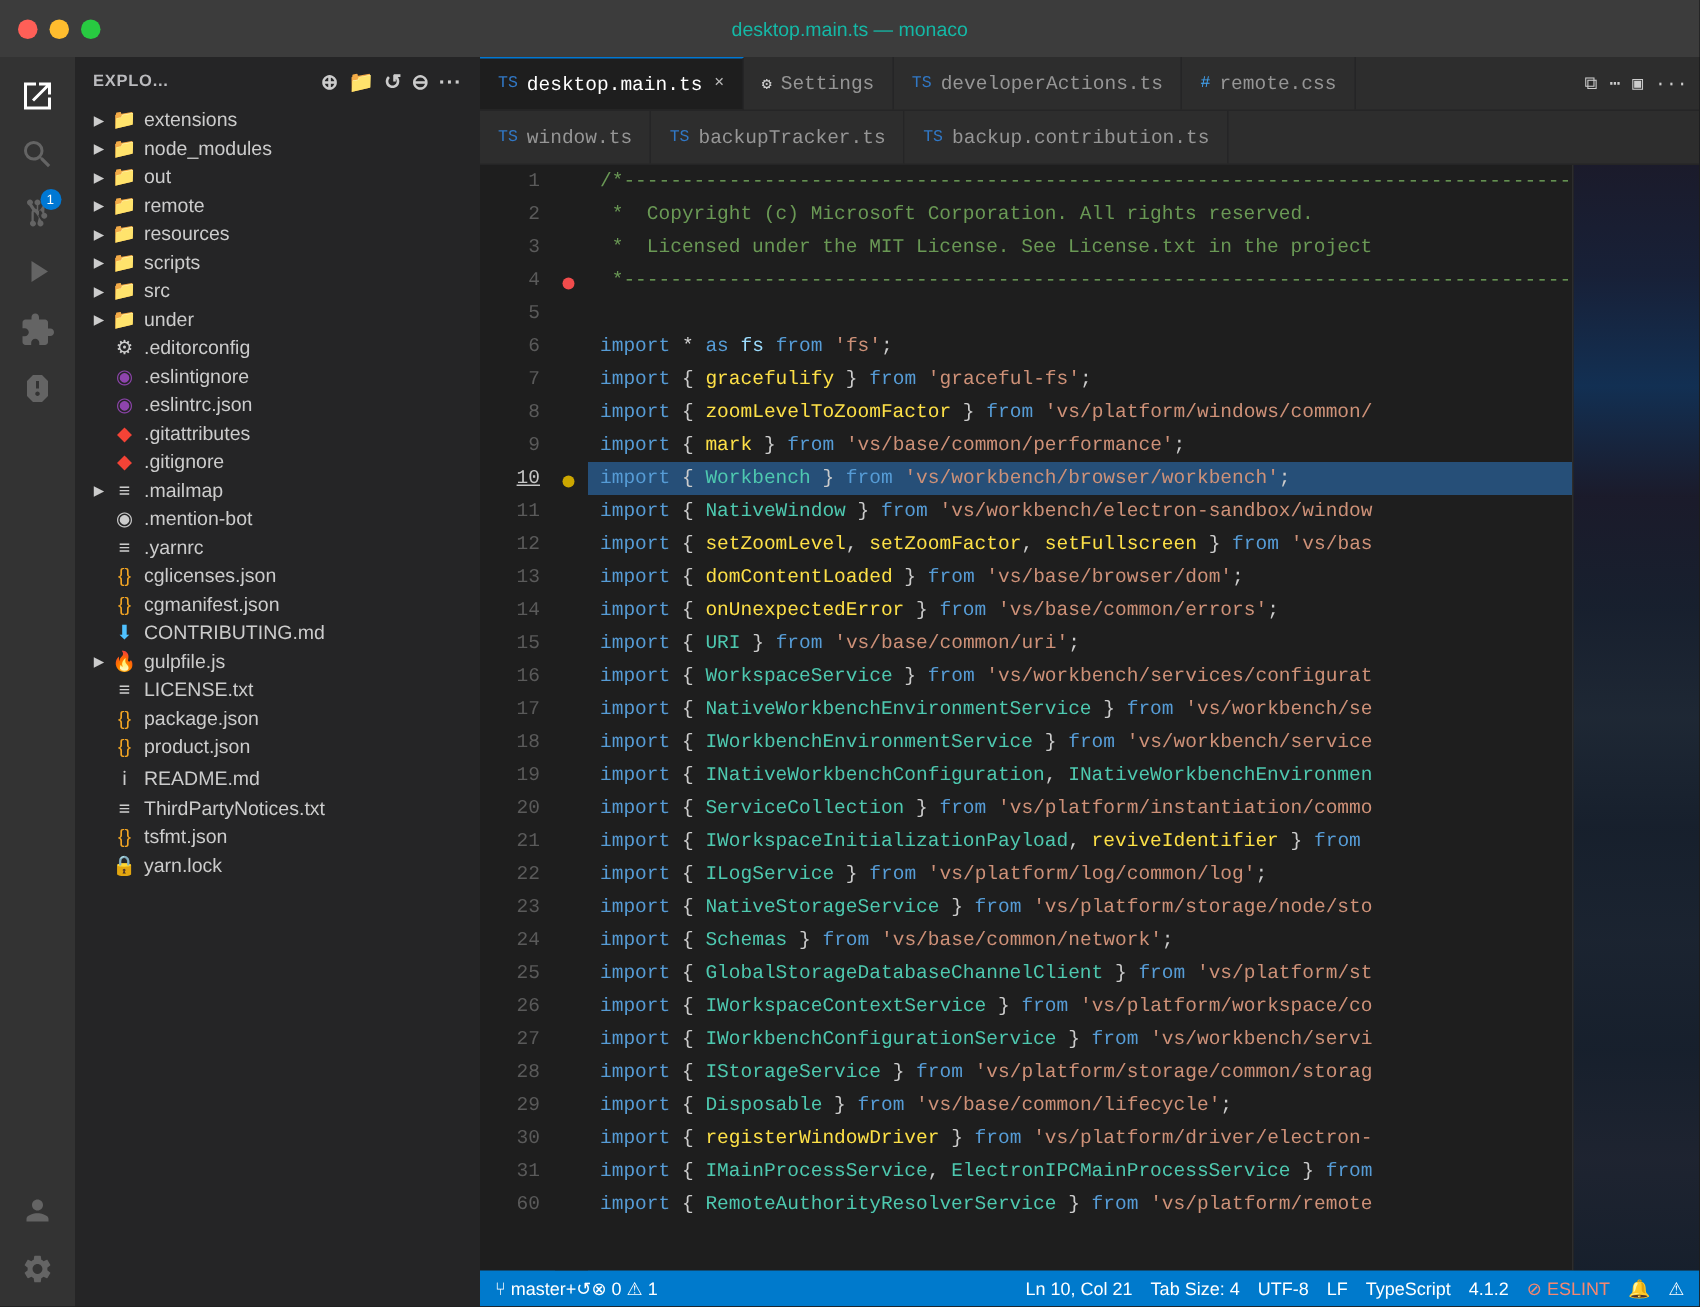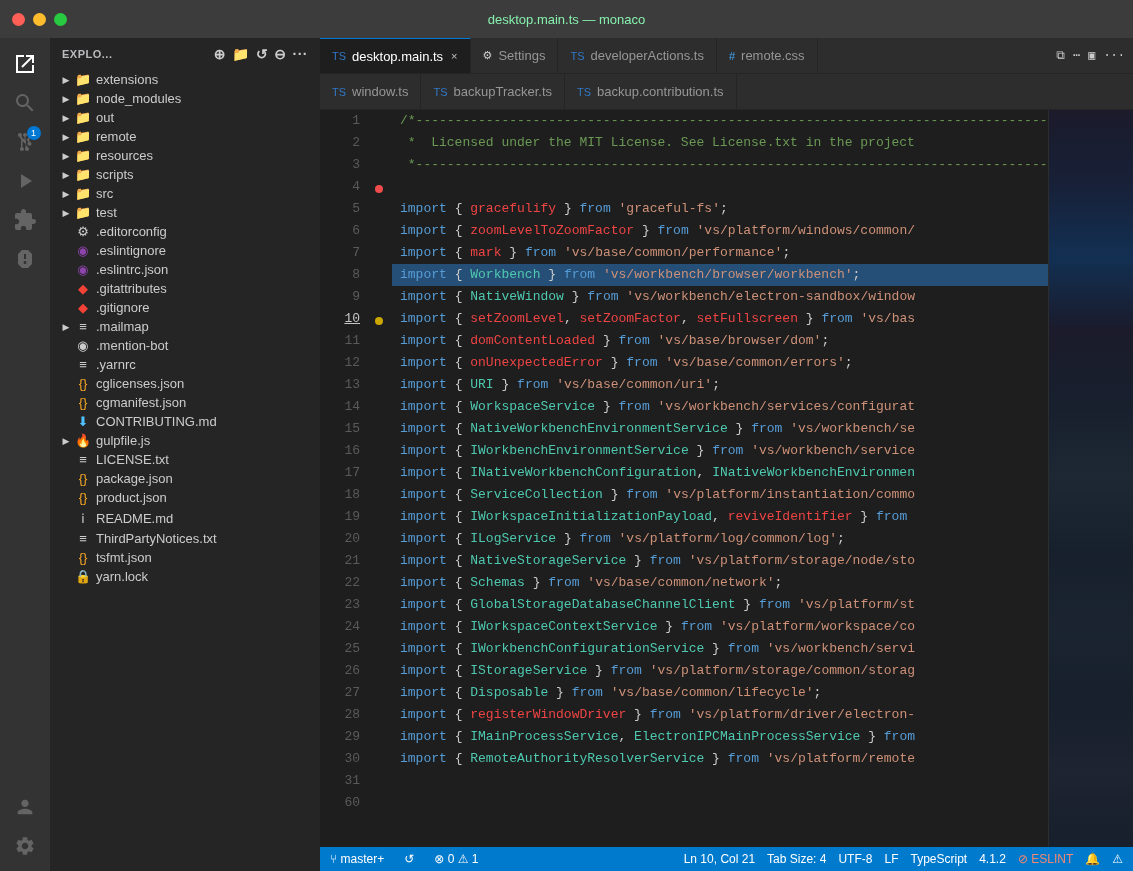--- a/index.html
+++ b/index.html
@@ -31,21 +31,21 @@
     }
     .traffic-light {
       width: 13px;
       height: 13px;
       border-radius: 50%;
     }
     .tl-close { background: #ff5f57; }
     .tl-min { background: #ffbd2e; }
     .tl-max { background: #28ca41; }
     .titlebar-title {
-      color: #86efac;
+      color: #14b8a6;
       font-size: 13px;
       font-family: -apple-system, sans-serif;
     }
 
     
     .app-body {
       display: flex;
       height: calc(871px - 38px);
     }
 
@@ -171,21 +171,21 @@
     }
     .tab {
       display: flex;
       align-items: center;
       padding: 0 12px;
       gap: 6px;
       border-right: 1px solid #252526;
       cursor: pointer;
       white-space: nowrap;
       font-size: 13px;
-      font-family: Liberation Sans, sans-serif;
+      font-family: Liberation Mono, monospace;
       color: #969696;
       min-width: 0;
       background: #2d2d2d;
     }
     .tab.active {
       background: #1e1e1e;
       color: #ffffff;
       border-top: 1px solid #0078d4;
     }
     .tab .tab-icon { font-size: 11px; color: #3178c6; }
@@ -264,21 +264,21 @@
       font-size: 13px;
       padding-left: 8px;
       white-space: pre;
       font-family: 'Menlo', 'Monaco', 'Courier New', monospace;
     }
     .code-line.highlighted { background: #264f78; }
 
     
     .kw { color: #569cd6; }
     .str { color: #ce9178; }
-    .fn { color: #ef4444; }
+    .fn { color: #fde047; }
     .cls { color: #4ec9b0; }
     .cmt { color: #6a9955; }
     .punct { color: #cccccc; }
     .var { color: #9cdcfe; }
     .op { color: #d4d4d4; }
 
     
     .minimap {
       width: 85px;
       background: #1e1e1e;
@@ -301,21 +301,21 @@
       height: 24px;
       background: #007acc;
       display: flex;
       align-items: center;
       padding: 0 10px;
       gap: 12px;
       color: white;
       font-size: 12px;
       font-family: -apple-system, sans-serif;
     }
-    .status-left { display: flex; gap: 20px; align-items: center; }
+    .status-left { display: flex; gap: 0; align-items: center; }
     .status-right { margin-left: auto; display: flex; gap: 12px; align-items: center; }
     .status-item { cursor: pointer; white-space: nowrap; }
     .eslint-error { color: #f48771; }
   </style>
 </head>
 <body>
 
 <div class="titlebar">
   <div class="traffic-lights">
     <div class="traffic-light tl-close"></div>
@@ -425,21 +425,21 @@
     <div class="tree-item">
       <span class="indent" style="width:8px"></span>
       <span class="arrow">▶</span>
       <span class="icon icon-folder" style="color:#dcb67a">📁</span>
       <span class="label">src</span>
     </div>
     <div class="tree-item">
       <span class="indent" style="width:8px"></span>
       <span class="arrow">▶</span>
       <span class="icon icon-folder" style="color:#dcb67a">📁</span>
-      <span class="label">test</span>
+      <span class="label">under</span>
     </div>
     <div class="tree-item">
       <span class="indent" style="width:8px"></span>
       <span class="arrow"> </span>
       <span class="icon" style="color:#cccccc">⚙</span>
       <span class="label">.editorconfig</span>
     </div>
     <div class="tree-item">
       <span class="indent" style="width:8px"></span>
       <span class="arrow"> </span>
@@ -627,23 +627,25 @@
         <span class="ln">30</span>
         <span class="ln">31</span>
         <span class="ln">60</span>
       </div>
       <div class="gutter">
         <div class="gutter-dot dot-red" style="top: 75px;"></div>
         <div class="gutter-dot dot-yellow" style="top: 207px;"></div>
       </div>
       <div class="code-content">
         <span class="code-line"><span class="cmt">/*--------------------------------------------------------------------------------------------------------------------</span></span>
+        <span class="code-line"><span class="cmt"> *  Copyright (c) Microsoft Corporation. All rights reserved.</span></span>
         <span class="code-line"><span class="cmt"> *  Licensed under the MIT License. See License.txt in the project</span></span>
         <span class="code-line"><span class="cmt"> *-------------------------------------------------------------------------------------------------------------------</span></span>
         <span class="code-line"> </span>
+        <span class="code-line"><span class="kw">import</span> <span class="op">*</span> <span class="kw">as</span> <span class="var">fs</span> <span class="kw">from</span> <span class="str">'fs'</span><span class="punct">;</span></span>
         <span class="code-line"><span class="kw">import</span> <span class="punct">{</span> <span class="fn">gracefulify</span> <span class="punct">}</span> <span class="kw">from</span> <span class="str">'graceful-fs'</span><span class="punct">;</span></span>
         <span class="code-line"><span class="kw">import</span> <span class="punct">{</span> <span class="fn">zoomLevelToZoomFactor</span> <span class="punct">}</span> <span class="kw">from</span> <span class="str">'vs/platform/windows/common/</span></span>
         <span class="code-line"><span class="kw">import</span> <span class="punct">{</span> <span class="fn">mark</span> <span class="punct">}</span> <span class="kw">from</span> <span class="str">'vs/base/common/performance'</span><span class="punct">;</span></span>
         <span class="code-line highlighted"><span class="kw">import</span> <span class="punct">{</span> <span class="cls">Workbench</span> <span class="punct">}</span> <span class="kw">from</span> <span class="str">'vs/workbench/browser/workbench'</span><span class="punct">;</span></span>
         <span class="code-line"><span class="kw">import</span> <span class="punct">{</span> <span class="cls">NativeWindow</span> <span class="punct">}</span> <span class="kw">from</span> <span class="str">'vs/workbench/electron-sandbox/window</span></span>
         <span class="code-line"><span class="kw">import</span> <span class="punct">{</span> <span class="fn">setZoomLevel</span><span class="punct">,</span> <span class="fn">setZoomFactor</span><span class="punct">,</span> <span class="fn">setFullscreen</span> <span class="punct">}</span> <span class="kw">from</span> <span class="str">'vs/bas</span></span>
         <span class="code-line"><span class="kw">import</span> <span class="punct">{</span> <span class="fn">domContentLoaded</span> <span class="punct">}</span> <span class="kw">from</span> <span class="str">'vs/base/browser/dom'</span><span class="punct">;</span></span>
         <span class="code-line"><span class="kw">import</span> <span class="punct">{</span> <span class="fn">onUnexpectedError</span> <span class="punct">}</span> <span class="kw">from</span> <span class="str">'vs/base/common/errors'</span><span class="punct">;</span></span>
         <span class="code-line"><span class="kw">import</span> <span class="punct">{</span> <span class="cls">URI</span> <span class="punct">}</span> <span class="kw">from</span> <span class="str">'vs/base/common/uri'</span><span class="punct">;</span></span>
         <span class="code-line"><span class="kw">import</span> <span class="punct">{</span> <span class="cls">WorkspaceService</span> <span class="punct">}</span> <span class="kw">from</span> <span class="str">'vs/workbench/services/configurat</span></span>

